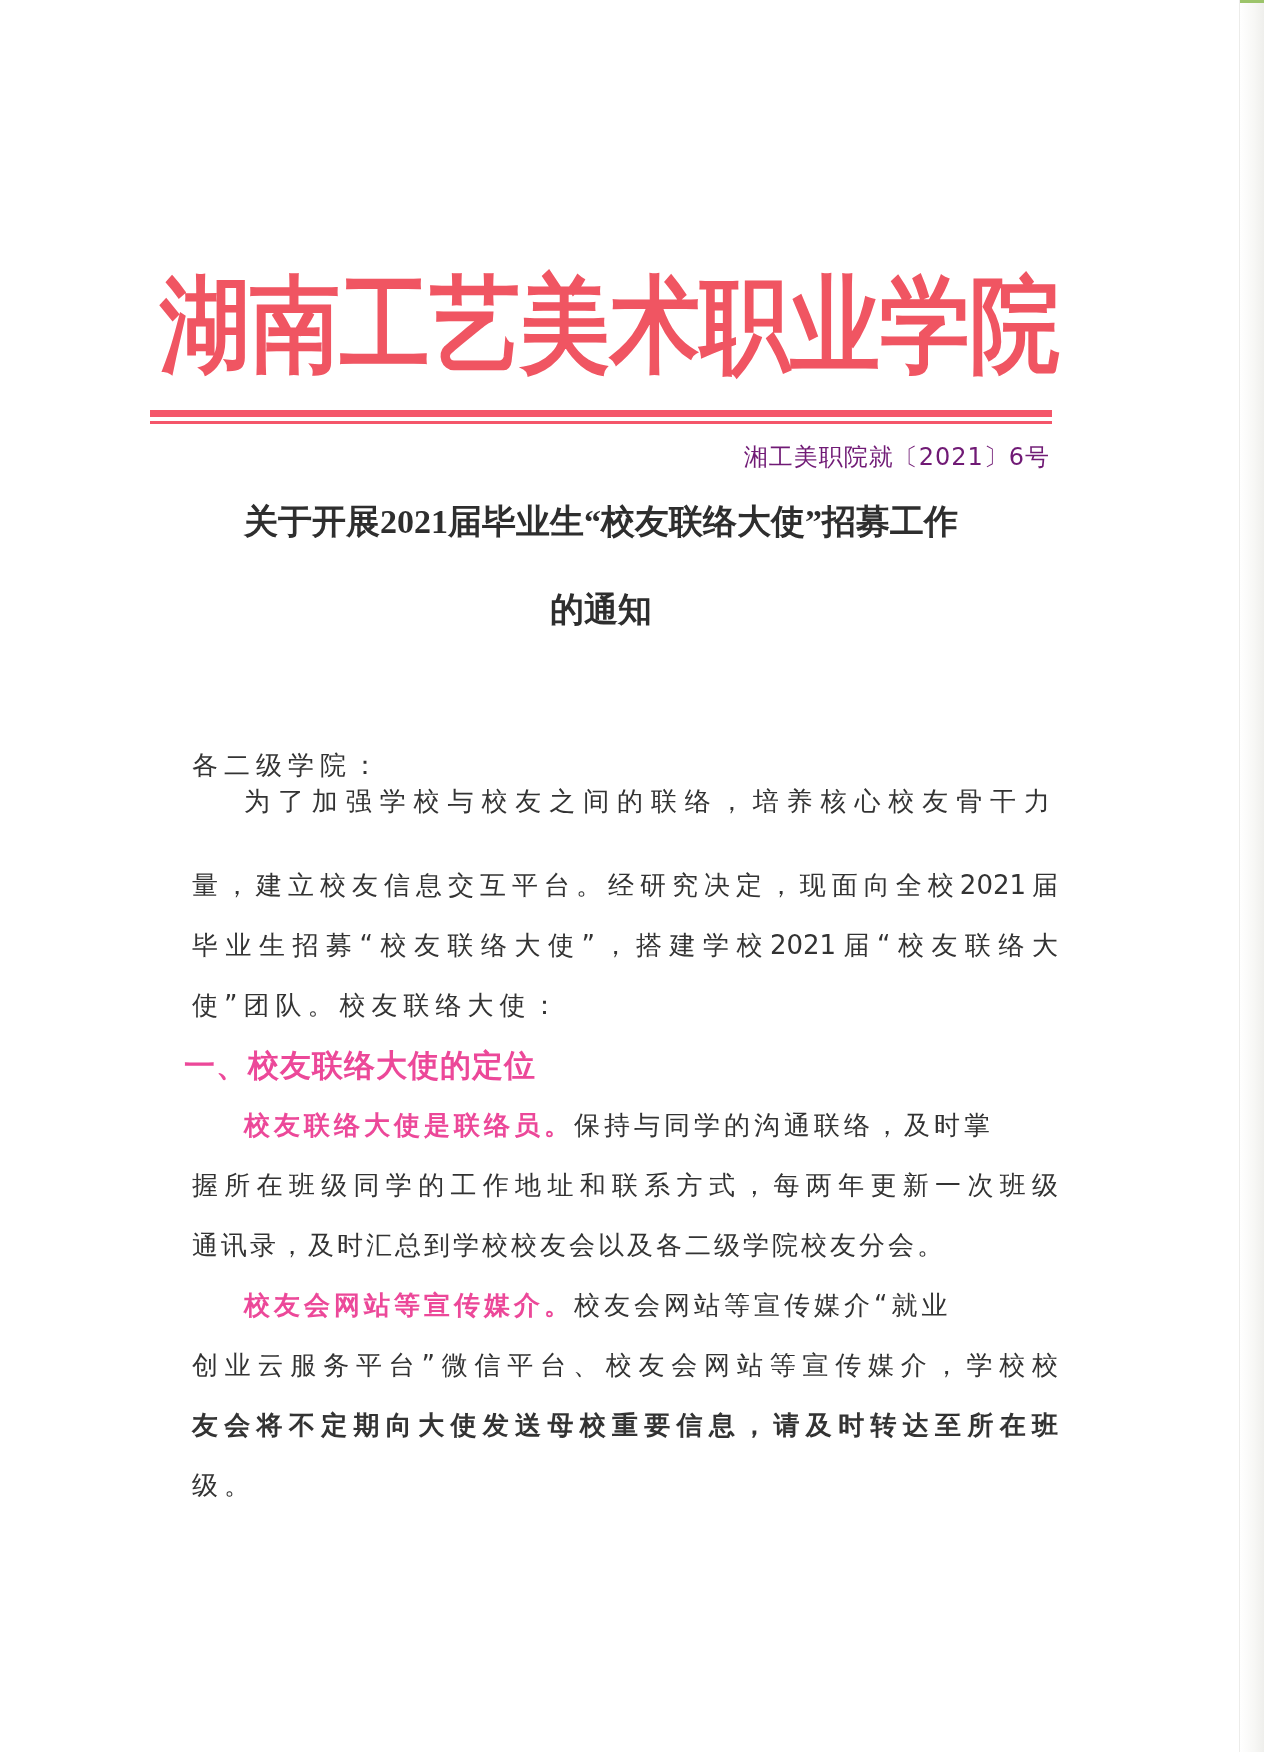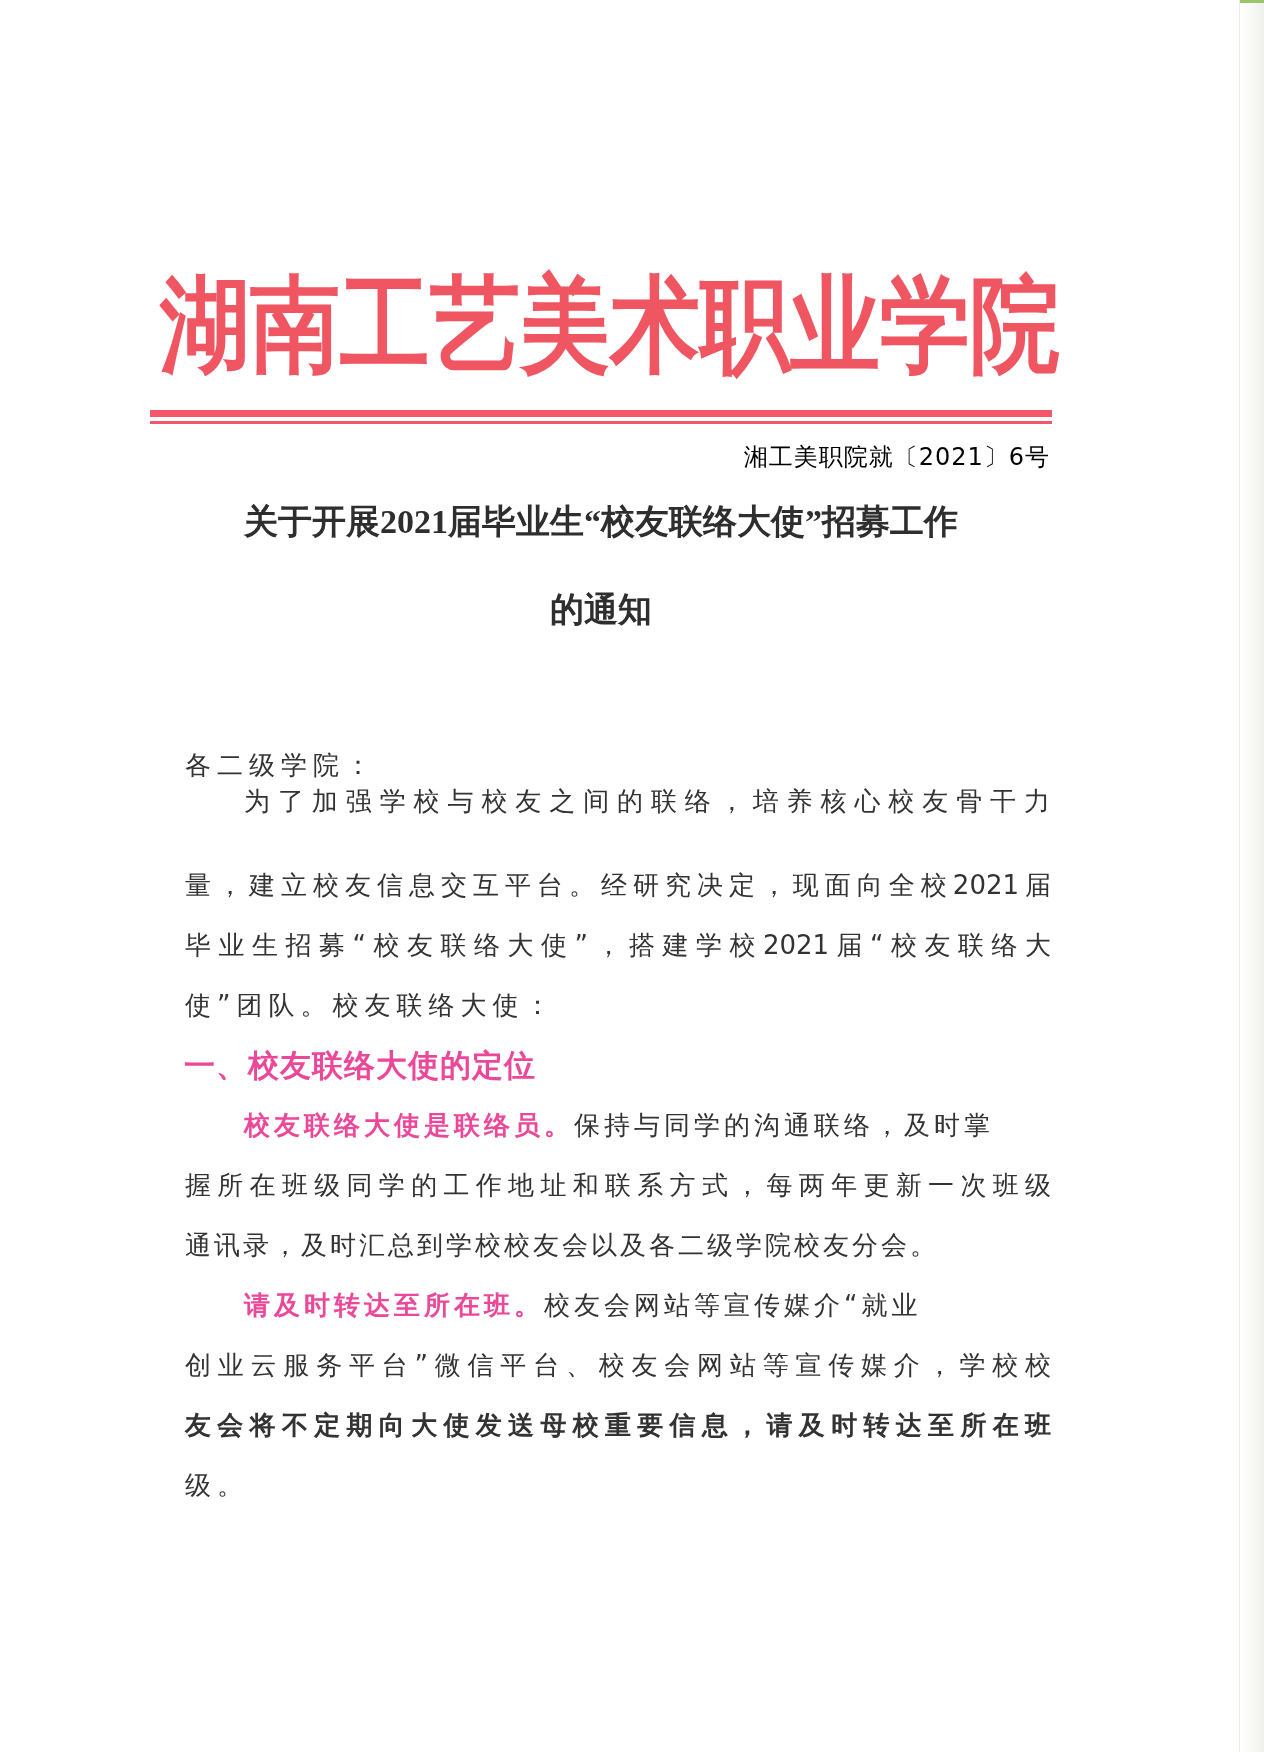--- a/index.html
+++ b/index.html
@@ -69,40 +69,40 @@
       width: 902px;
       height: 3px;
       background: #f4566a;
     }
     .doc-number {
       position: absolute;
       right: 214px;
       top: 442px;
       font-family: "DejaVu Sans", "Liberation Sans", sans-serif;
       font-size: 24px;
-      color: #000000;
+      color: #701a75;
       letter-spacing: 1px;
       line-height: 30px;
     }
     .doc-title {
       position: absolute;
       left: 150px;
       width: 902px;
       text-align: center;
       font-family: Liberation Serif, serif;
       font-weight: bold;
       font-size: 34px;
       color: #2e2e2e;
       line-height: 40px;
     }
     .doc-title.l1 { top: 502px; }
     .doc-title.l2 { top: 590px; }
     .body-line {
       position: absolute;
-      left: 185px;
+      left: 192px;
       width: 866px;
       font-family: "DejaVu Sans", "Liberation Sans", sans-serif;
       font-size: 26px;
       color: #333333;
       line-height: 34px;
       letter-spacing: 6px;
       white-space: nowrap;
     }
     .body-line.indent { left: 244px; width: 806px; }
     .body-line.justify {
@@ -161,17 +161,17 @@
 
 <div class="heading-line" style="top:1048px;">一、校友联络大使的定位</div>
 
 <div class="body-line indent" style="top:1108px; letter-spacing:4px;">
   <span class="lead-bold">校友联络大使是联络员。</span><span>保持与同学的沟通联络，及时掌</span>
 </div>
 <div class="body-line justify" style="top:1168px;">握所在班级同学的工作地址和联系方式，每两年更新一次班级</div>
 <div class="body-line" style="top:1228px; letter-spacing:3px;">通讯录，及时汇总到学校校友会以及各二级学院校友分会。</div>
 
 <div class="body-line indent" style="top:1288px; letter-spacing:4px;">
-  <span class="lead-bold">请及时转达至所在班。</span><span>校友会网站等宣传媒介“就业</span>
+  <span class="lead-bold">校友会网站等宣传媒介。</span><span>校友会网站等宣传媒介“就业</span>
 </div>
 <div class="body-line justify" style="top:1348px;">创业云服务平台”微信平台、校友会网站等宣传媒介，学校校</div>
 <div class="body-line justify" style="top:1408px;font-weight:bold;">友会将不定期向大使发送母校重要信息，请及时转达至所在班</div>
 <div class="body-line" style="top:1468px;">级。</div>
 
 </body></html>

